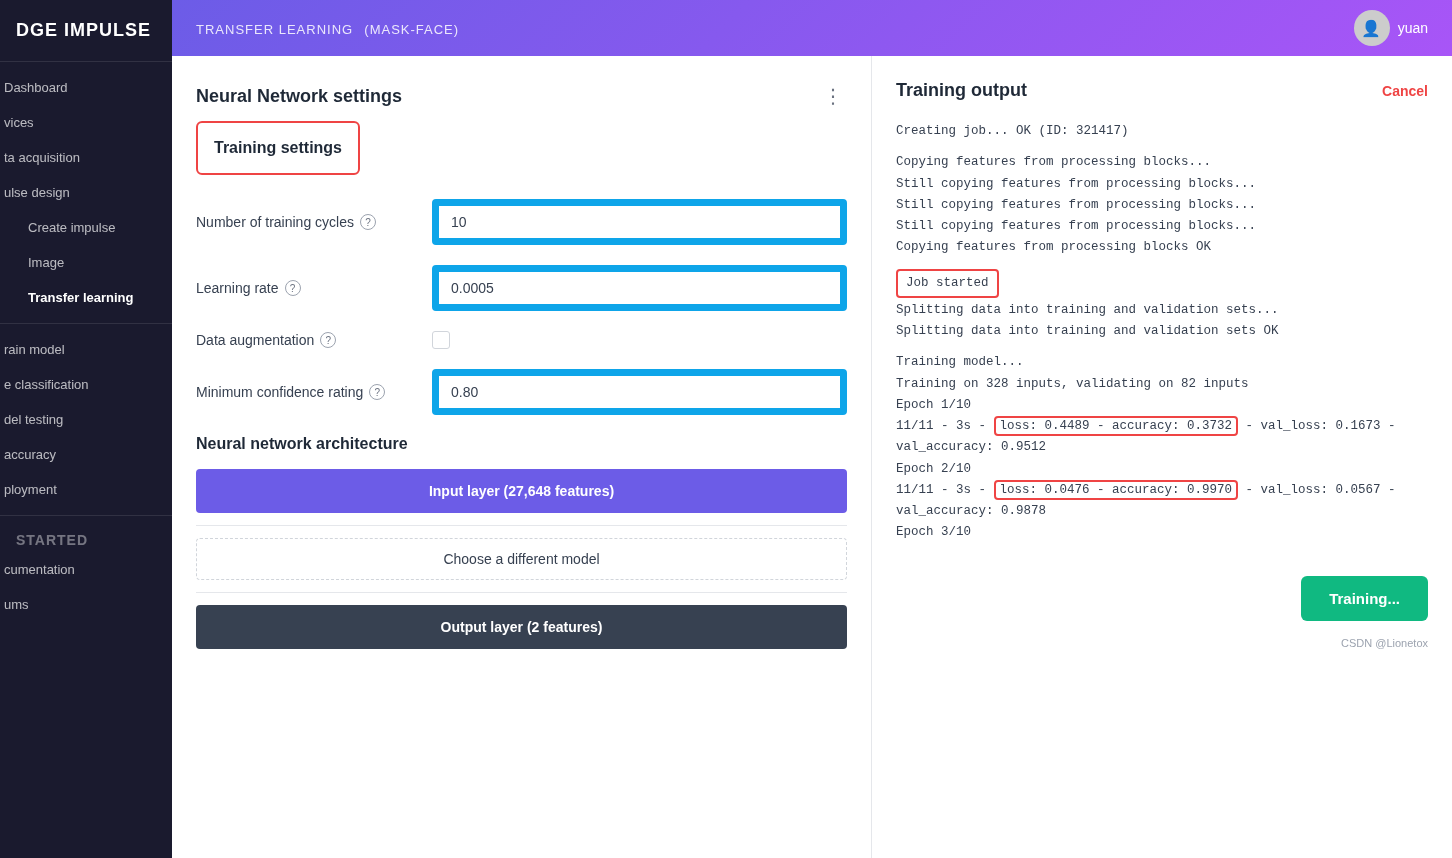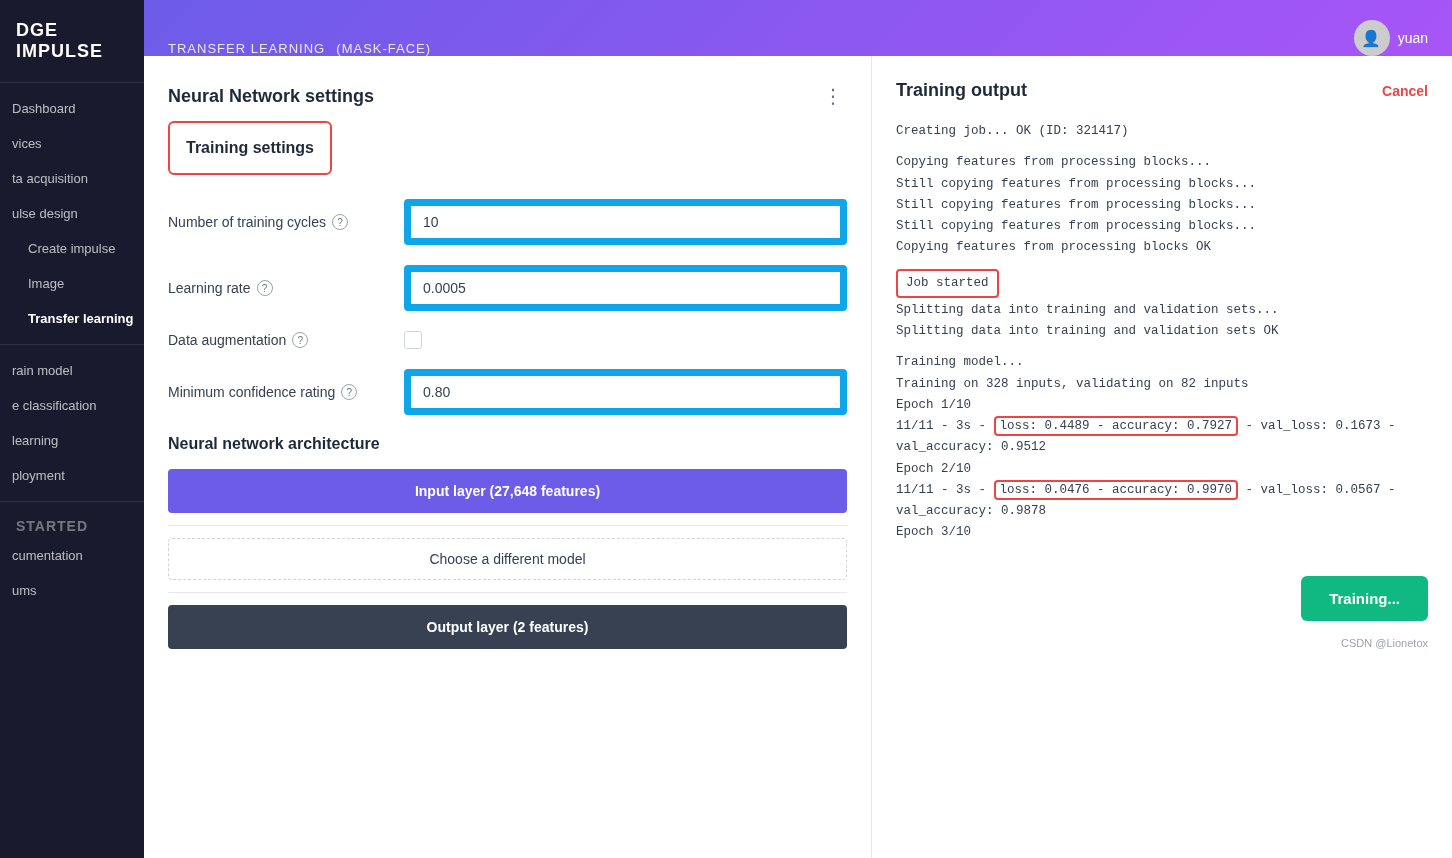--- a/index.html
+++ b/index.html
@@ -1,40 +1,40 @@
 <!DOCTYPE html>
 <html><head>
   <meta charset="utf-8">
   <style>
     * { box-sizing: border-box; margin: 0; padding: 0; }
     body { font-family: -apple-system, BlinkMacSystemFont, 'Segoe UI', sans-serif; display: flex; height: 858px; overflow: hidden; background: #f0f0f0; }
 
     
     .sidebar {
-      width: 144px;
+      width: 172px;
       background: #1a1a2e;
       display: flex;
       flex-direction: column;
       flex-shrink: 0;
       overflow: hidden;
     }
     .sidebar-logo {
       padding: 20px 16px;
       font-size: 18px;
       font-weight: 800;
       color: white;
       letter-spacing: 1px;
       border-bottom: 1px solid rgba(255,255,255,0.1);
     }
     .sidebar-nav {
       flex: 1;
       padding: 8px 0;
     }
     .sidebar-item {
-      padding: 10px 12px;
+      padding: 10px 4px;
       color: rgba(255,255,255,0.7);
       font-size: 13px;
       cursor: pointer;
       white-space: nowrap;
       overflow: hidden;
     }
     .sidebar-item.active { color: white; font-weight: 600; }
     .sidebar-divider { height: 1px; background: rgba(255,255,255,0.1); margin: 8px 0; }
     .sidebar-section-label {
       padding: 8px 16px 4px;
@@ -52,21 +52,21 @@
       flex-direction: column;
       overflow: hidden;
     }
 
     
     .header {
       background: linear-gradient(135deg, #6c5ce7 0%, #a855f7 100%);
       padding: 0 24px;
       height: 56px;
       display: flex;
-      align-items: flex-end;
+      align-items: center;
       justify-content: space-between;
       flex-shrink: 0;
     }
     .header-title {
       font-size: 15px;
       font-weight: 700;
       color: white;
       letter-spacing: 1px;
       text-transform: uppercase;
     }
@@ -348,21 +348,22 @@
     <div class="sidebar-item">Dashboard</div>
     <div class="sidebar-item">vices</div>
     <div class="sidebar-item">ta acquisition</div>
     <div class="sidebar-item">ulse design</div>
     <div class="sidebar-item" style="padding-left:28px">Create impulse</div>
     <div class="sidebar-item" style="padding-left:28px">Image</div>
     <div class="sidebar-item active" style="padding-left:28px">Transfer learning</div>
     <div class="sidebar-divider"></div>
     <div class="sidebar-item">rain model</div>
     <div class="sidebar-item">e classification</div>
-    <div class="sidebar-item">learning</div>
+    <div class="sidebar-item">del testing</div>
+    <div class="sidebar-item">accuracy</div>
     <div class="sidebar-item">ployment</div>
     <div class="sidebar-divider"></div>
     <div class="sidebar-section-label">STARTED</div>
     <div class="sidebar-item">cumentation</div>
     <div class="sidebar-item">ums</div>
   </div>
 </div>
 
 <div class="main-area">
 
@@ -458,21 +459,21 @@
         <span class="log-line">
           <span class="job-started-highlight">Job started</span>
         </span>
         <span class="log-line">Splitting data into training and validation sets...</span>
         <span class="log-line">Splitting data into training and validation sets OK</span>
         <span class="log-line-gap"></span>
         <span class="log-line">Training model...</span>
         <span class="log-line">Training on 328 inputs, validating on 82 inputs</span>
         <span class="log-line">Epoch 1/10</span>
         <span class="log-line">
-          11/11 - 3s - <span class="epoch-highlight">loss: 0.4489 - accuracy: 0.7927</span> - val_loss: 0.1673 -
+          11/11 - 3s - <span class="epoch-highlight">loss: 0.4489 - accuracy: 0.3732</span> - val_loss: 0.1673 -
         </span>
         <span class="log-line">val_accuracy: 0.9512</span>
         <span class="log-line">Epoch 2/10</span>
         <span class="log-line">
           11/11 - 3s - <span class="epoch-highlight">loss: 0.0476 - accuracy: 0.9970</span> - val_loss: 0.0567 -
         </span>
         <span class="log-line">val_accuracy: 0.9878</span>
         <span class="log-line">Epoch 3/10</span>
       </div>
 

